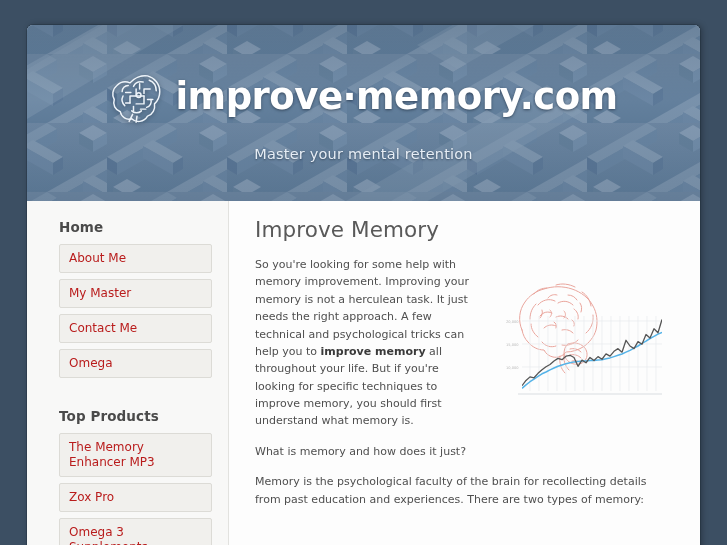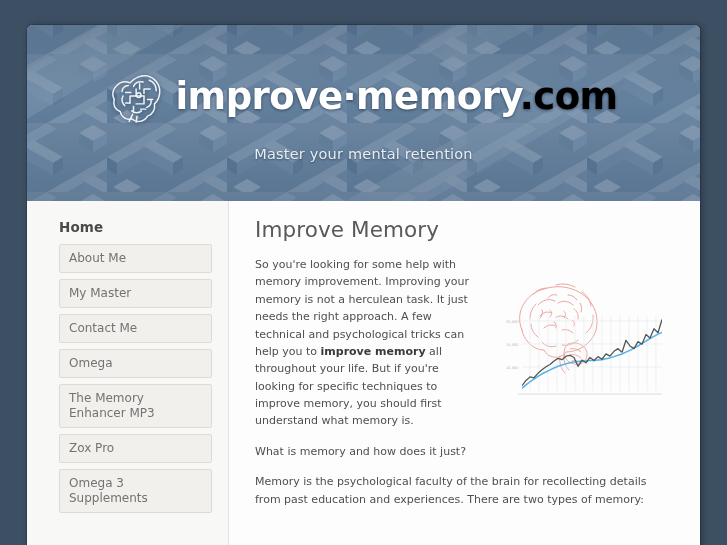--- a/index.html
+++ b/index.html
@@ -51,21 +51,21 @@
   .logo-mark { width: 56px; height: 56px; display:block; filter: drop-shadow(0 1px 2px rgba(20,32,45,.55)); }
   .wordmark {
     font-size: 37px;
     font-weight: bold;
     letter-spacing: -0.5px;
     color: #ffffff;
     text-shadow: 0 1px 3px rgba(22,34,48,.6);
     line-height: 1;
     white-space: nowrap;
   }
-  .wordmark .tld { color: #000000; font-weight: bold; }
+  .wordmark .tld { color: #ffffff; font-weight: bold; }
   .tagline {
     margin-top: 22px;
     font-size: 14.5px;
     color: #e6edf5;
     text-shadow: 0 1px 2px rgba(22,34,48,.55);
     letter-spacing: .2px;
   }
 
   
   .body-cols { display: flex; align-items: stretch; }
@@ -94,21 +94,21 @@
   .side-head.spaced { margin-top: 30px; }
   .side-list { list-style: none; margin: 0 0 0 12px; padding: 0; }
   .side-item {
     display: block;
     background: #f1f0ed;
     border: 1px solid #dcdbd6;
     border-radius: 2px;
     padding: 6px 9px;
     margin-bottom: 6px;
     font-size: 12px;
-    color: #737373;
+    color: #b91c1c;
     text-decoration: none;
     cursor: pointer;
     line-height: 1.25;
   }
 
   
   h1.title {
     font-size: 21.5px;
     font-weight: normal;
     color: #595959;
@@ -238,20 +238,21 @@
             <a class="side-item">My Master</a>
           </li>
         <li>
             <a class="side-item">Contact Me</a>
           </li>
         <li>
             <a class="side-item">Omega</a>
           </li>
       </ul>
 
+      <h2 class="side-head spaced">Top Products</h2>
       <ul class="side-list">
         <li>
             <a class="side-item">The Memory Enhancer MP3</a>
           </li>
         <li>
             <a class="side-item">Zox Pro</a>
           </li>
         <li>
             <a class="side-item">Omega 3 Supplements</a>
           </li>

